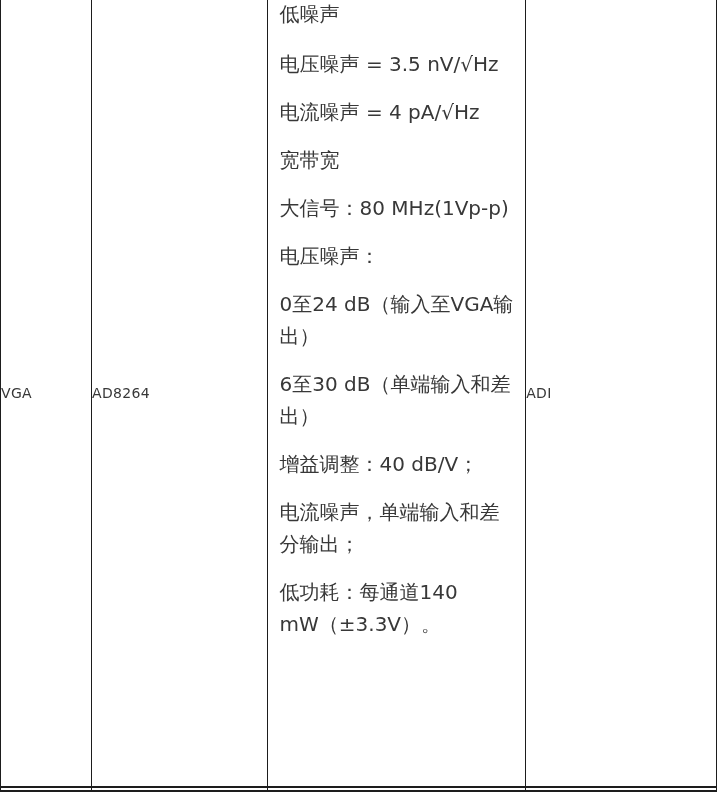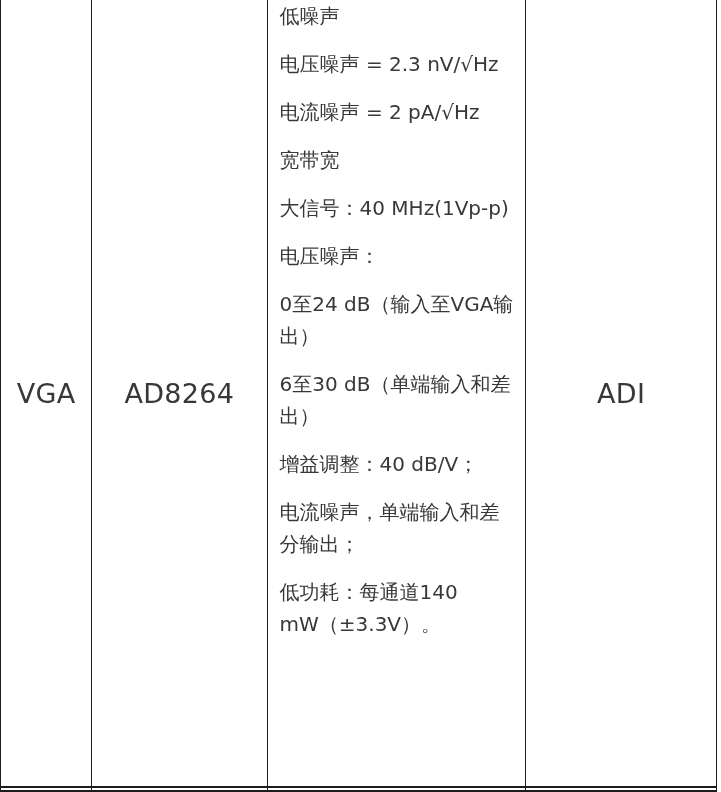--- a/index.html
+++ b/index.html
@@ -35,35 +35,34 @@
     color: #383838;
   }
   .col-category { width: 95px; }
   .col-part     { width: 183px; }
   .col-specs    { width: 269px; }
   .col-vendor   { width: 200px; border-right: 1px solid #1d1d1d; }
   .label-cell {
     display: flex;
     align-items: center;
     padding-left: 0;
-    font-size: 27px;
+    font-size: 14px;
     letter-spacing: 0.3px;
-    justify-content: center;
   }
   .col-specs {
     padding: 0 8px 0 12px;
   }
   .spec-para {
     margin: 16px 0;
     font-size: 20px;
     line-height: 32px;
     white-space: pre-line;
     color: #383838;
   }
-  .spec-para:first-child { margin-top: 0; }
+  .spec-para:first-child { margin-top: 0; font-family: Liberation Mono, monospace; }
   
   .next-row-sliver {
     height: 4px;
   }
   .next-row-sliver .cell {
     border-bottom: 2px solid #1d1d1d;
   }
 </style>
 </head>
 <body>
@@ -76,24 +75,24 @@
       <div class="cell col-category label-cell">
         <span>VGA</span>
       </div>
 
       <div class="cell col-part label-cell">
         <span>AD8264</span>
       </div>
 
       <div class="cell col-specs">
           <p class="spec-para">低噪声</p>
-          <p class="spec-para">电压噪声 = 2.3 nV/√Hz</p>
-          <p class="spec-para">电流噪声 = 2 pA/√Hz</p>
+          <p class="spec-para">电压噪声 = 3.5 nV/√Hz</p>
+          <p class="spec-para">电流噪声 = 4 pA/√Hz</p>
           <p class="spec-para">宽带宽</p>
-          <p class="spec-para">大信号：40 MHz(1Vp-p)</p>
+          <p class="spec-para">大信号：80 MHz(1Vp-p)</p>
           <p class="spec-para">电压噪声：</p>
           <p class="spec-para">0至24 dB（输入至VGA输
 出）</p>
           <p class="spec-para">6至30 dB（单端输入和差
 出）</p>
           <p class="spec-para">增益调整：40 dB/V；</p>
           <p class="spec-para">电流噪声，单端输入和差
 分输出；</p>
           <p class="spec-para">低功耗：每通道140
 mW（±3.3V）。</p>

